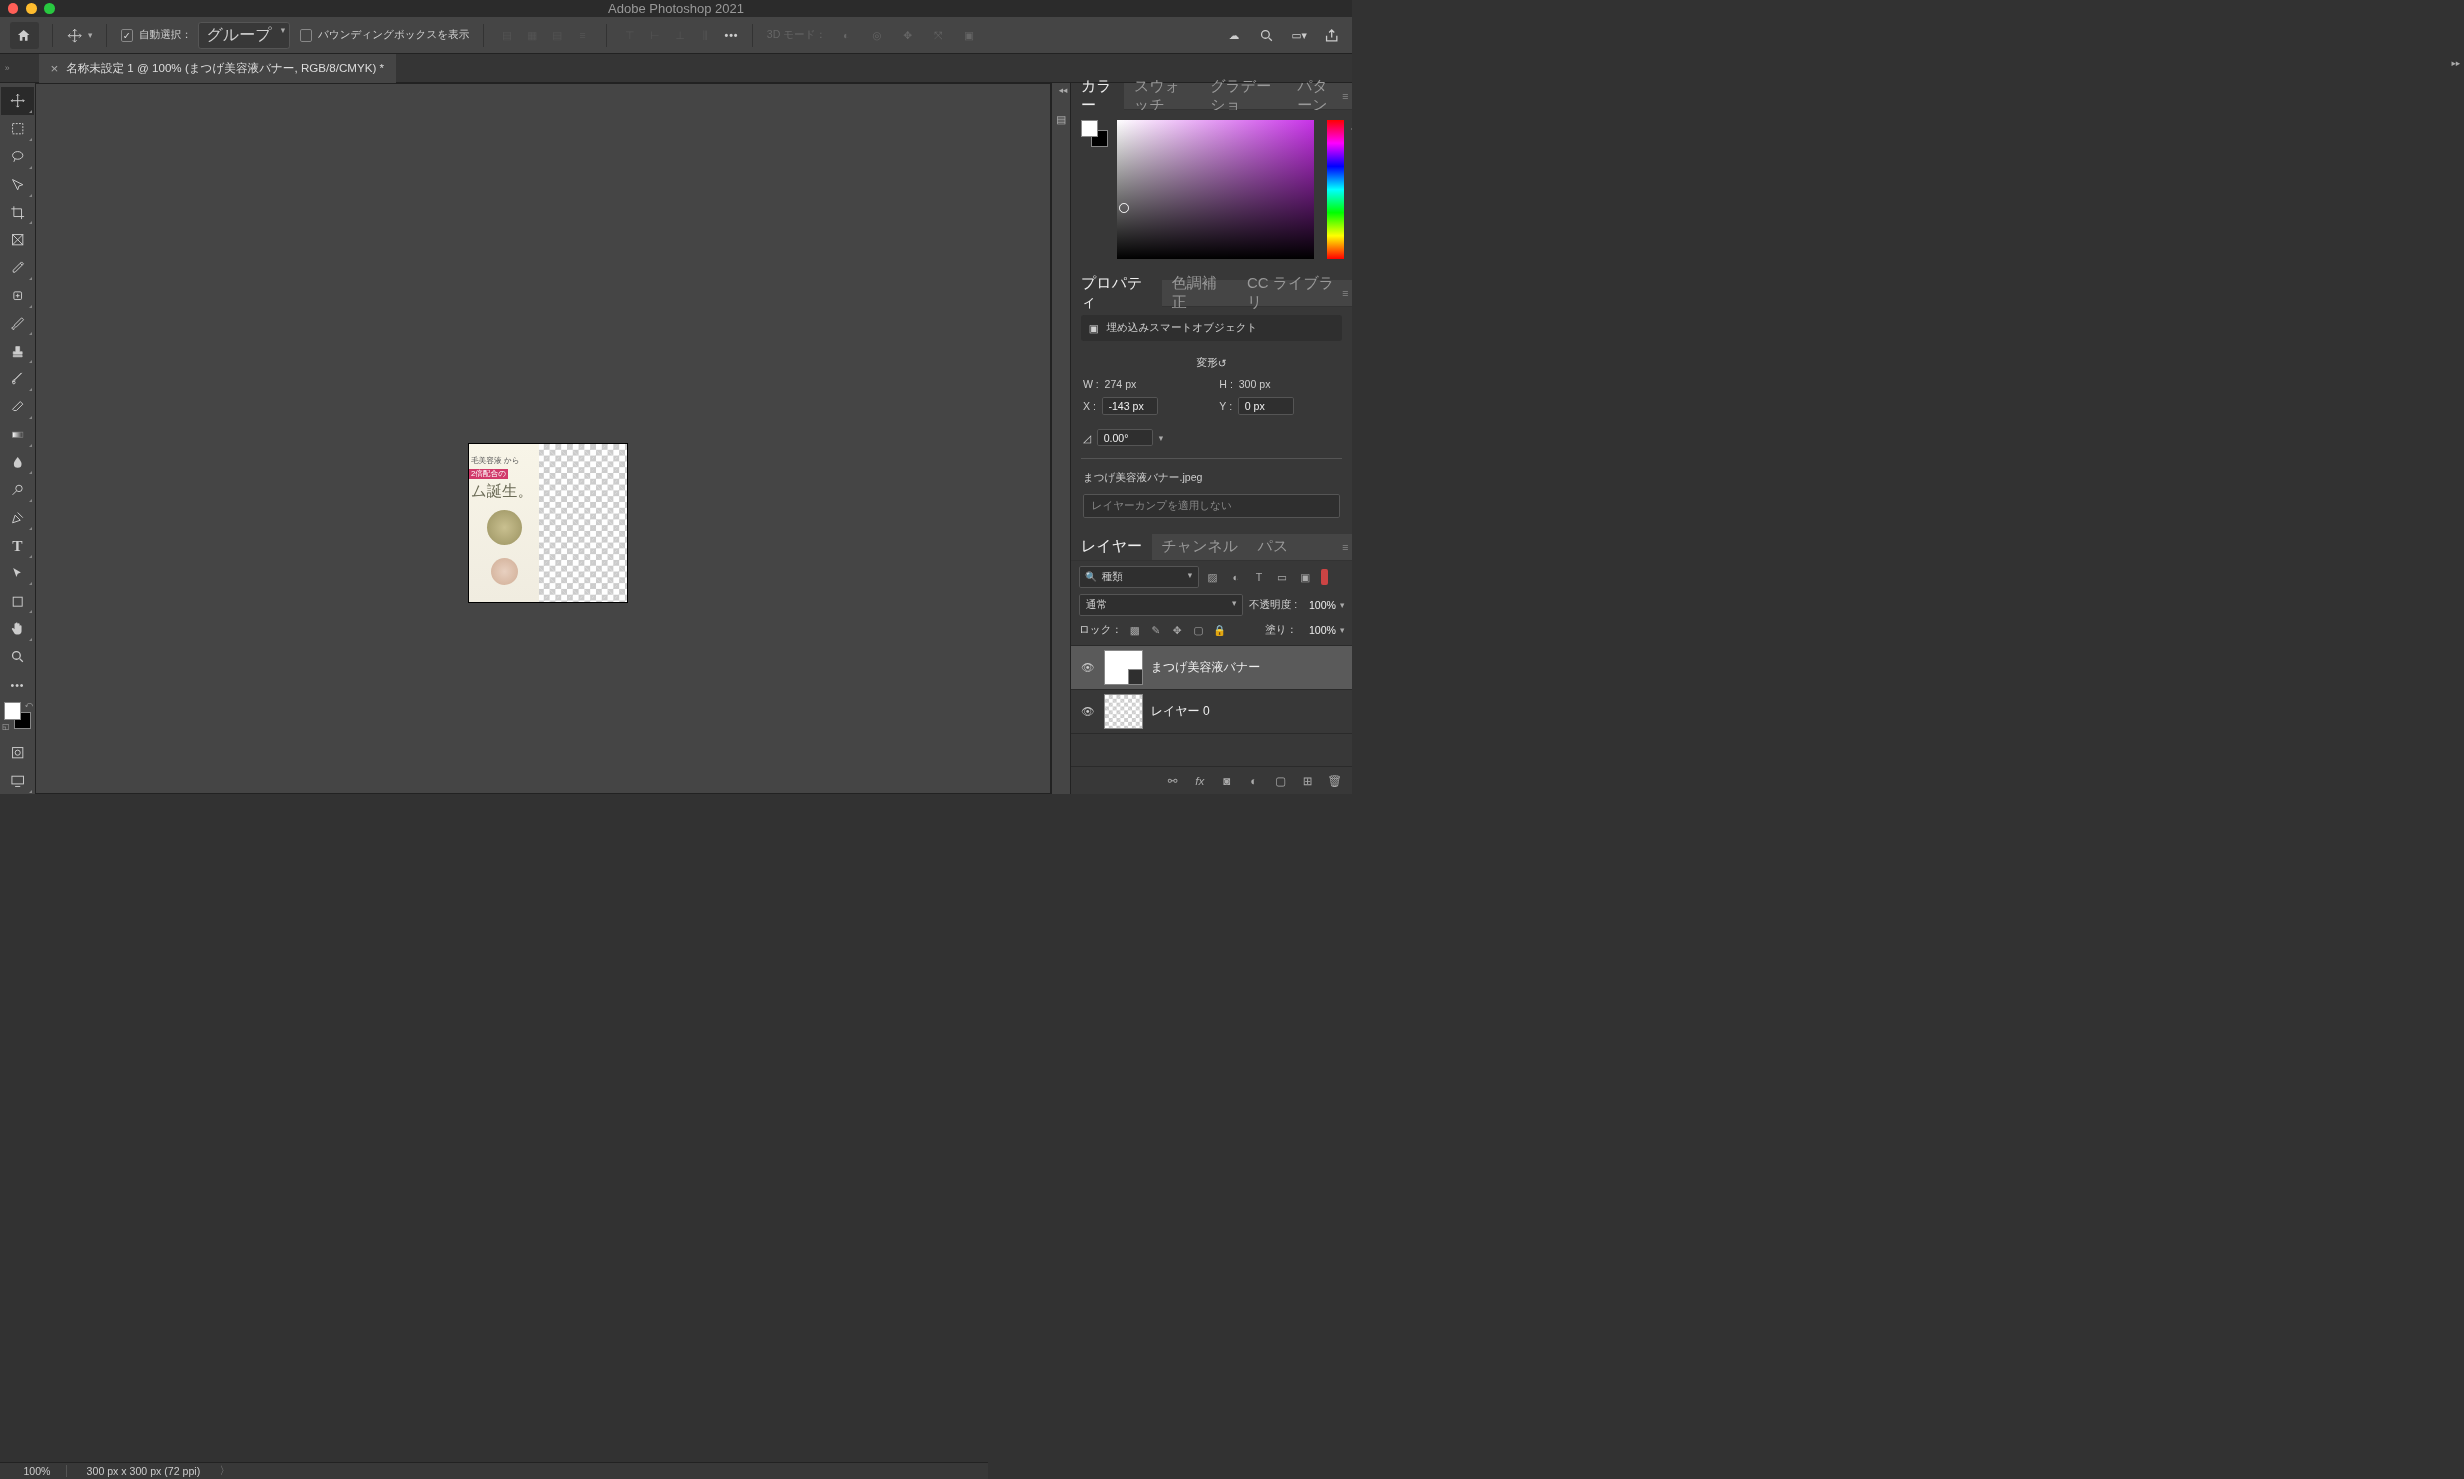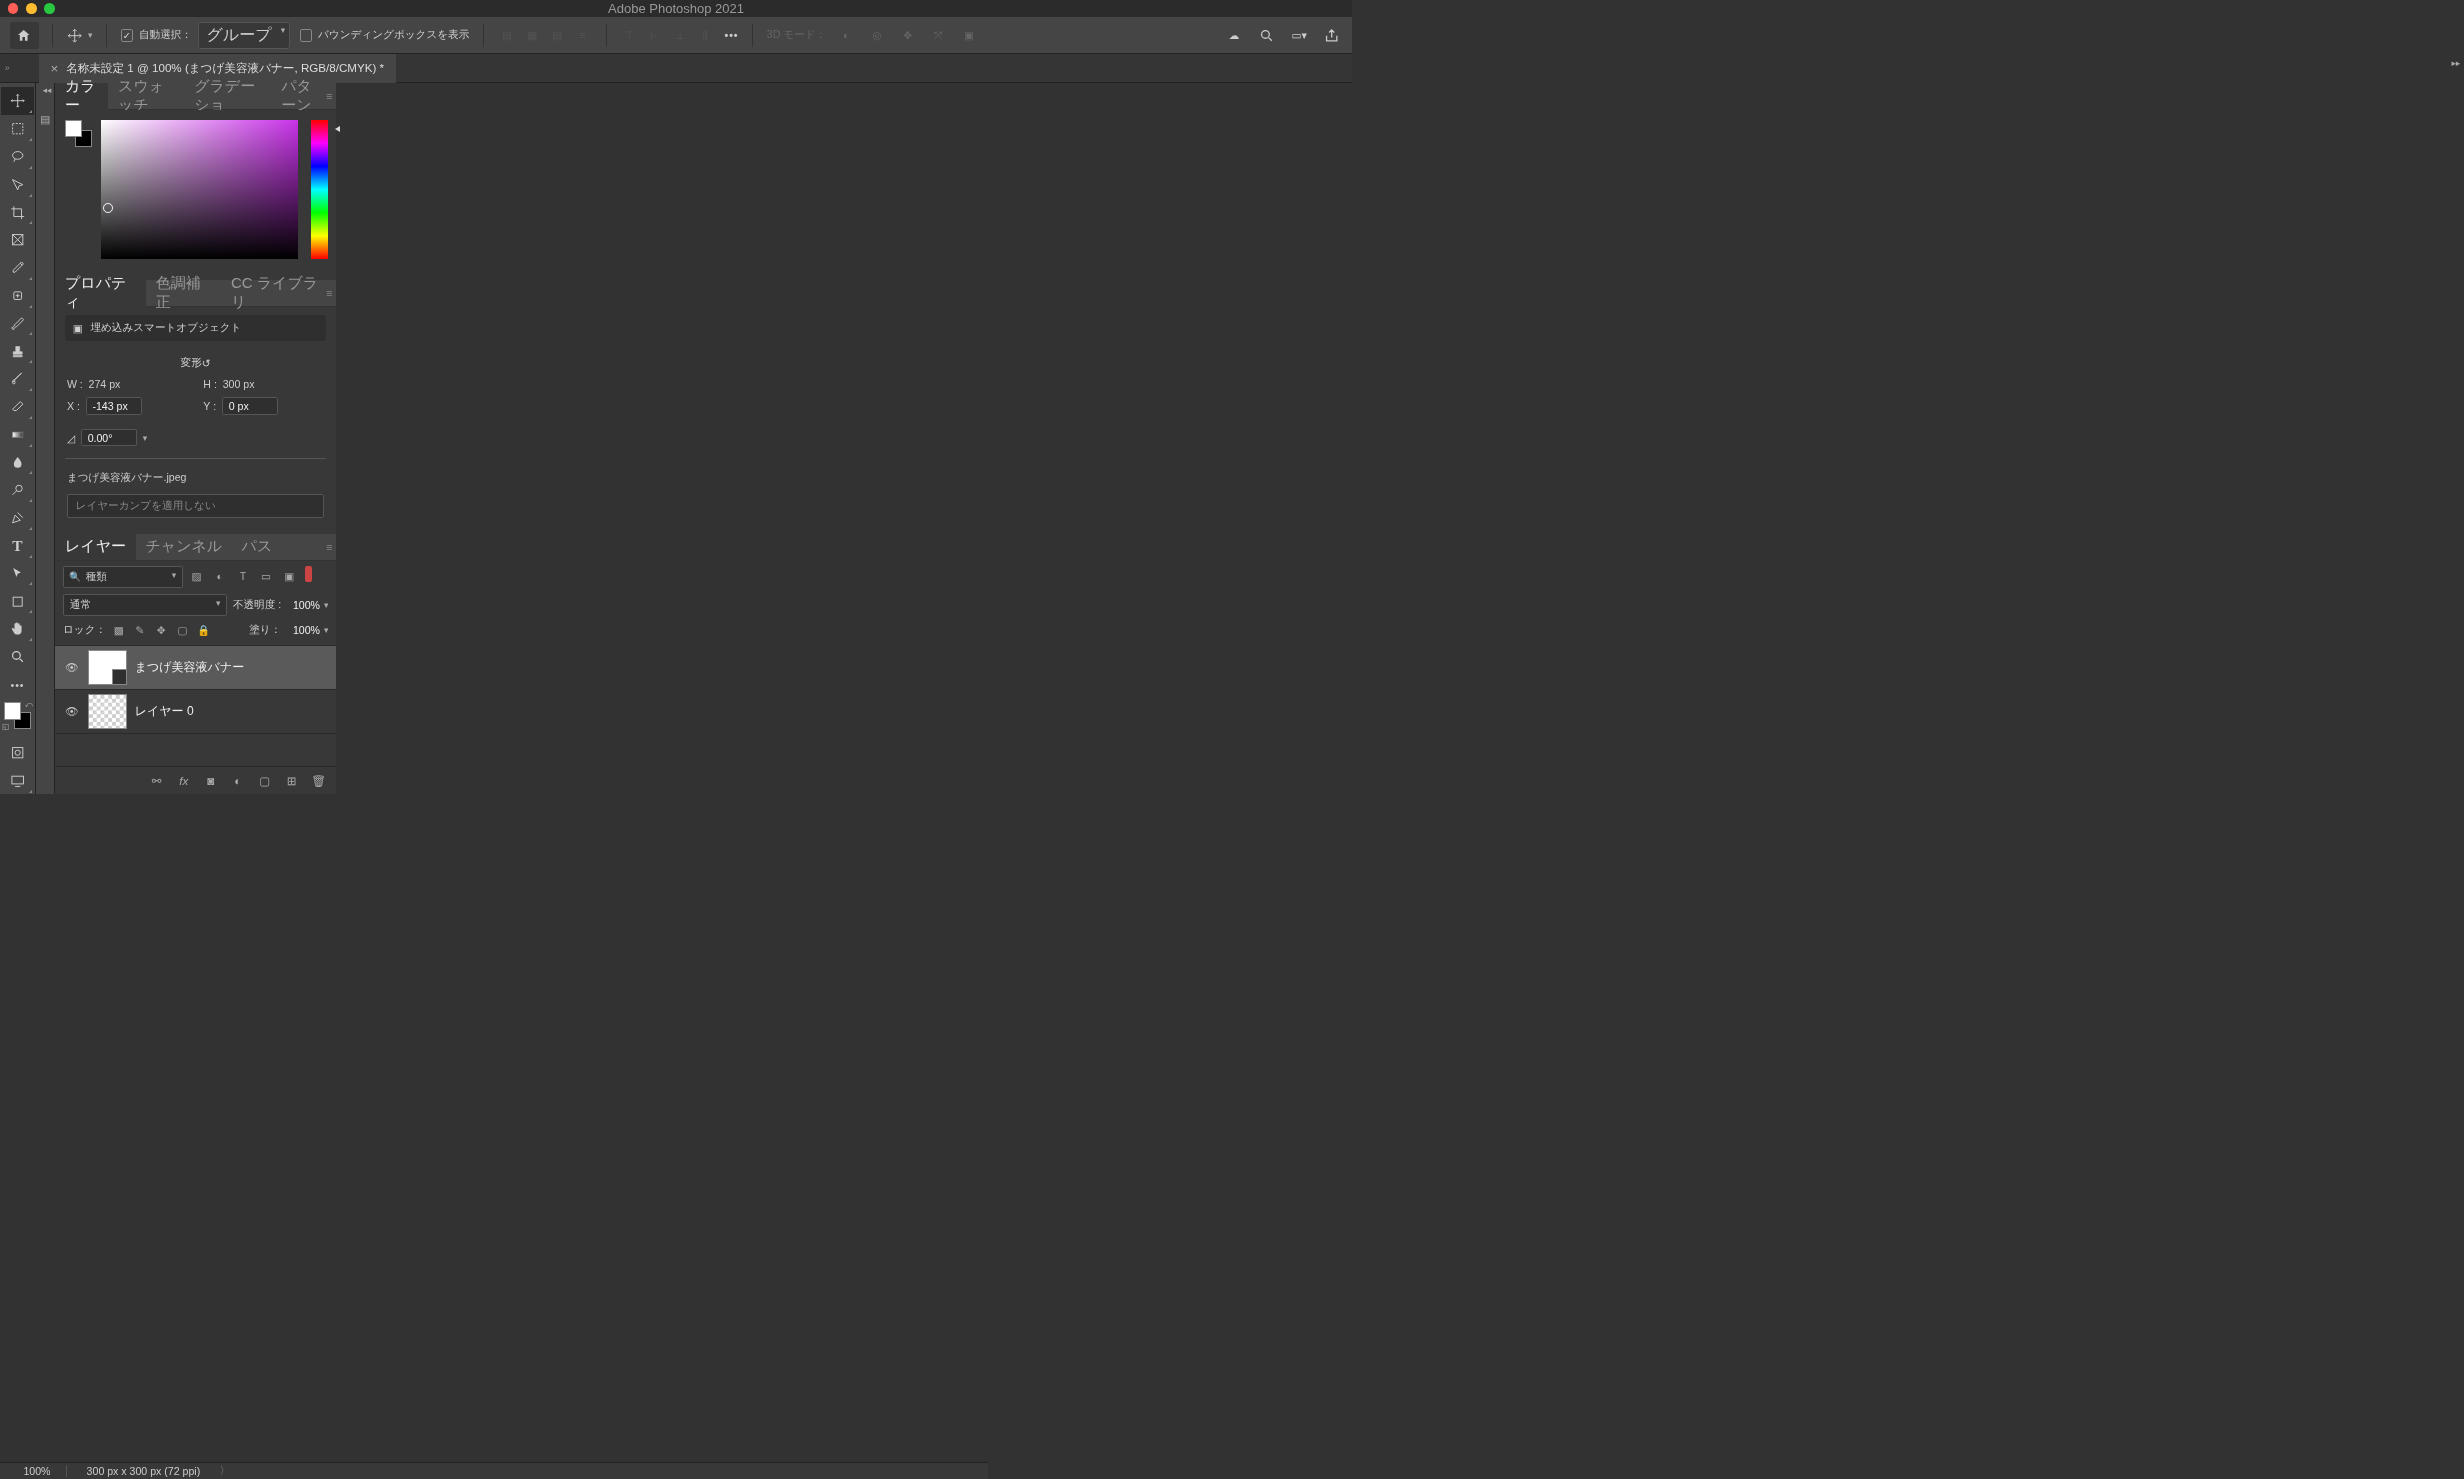--- a/index.html
+++ b/index.html
@@ -94,21 +94,21 @@
 .prop-input { background: #2f2f2f; border: 1px solid #555; border-radius: 1.9px; padding: 1.9px 5.8px; color: #eee; width: 56px; font-size: 10.6px; }
 .prop-static { color: #ccc; }
 .angle-row { display: flex; align-items: center; gap: 5.8px; padding: 5.8px 1.9px; }
 .reset-icon { color: #ccc; }
 .divider { height: 1px; background: #555; margin: 5.8px 0; }
 .filename-row { padding: 5.8px 1.9px; color: #ccc; font-size: 10.6px; }
 .layercomp-dd { background: #2f2f2f; border: 1px solid #555; border-radius: 1.9px; padding: 3.9px 7.7px; color: #888; margin: 3.9px 1.9px 7.7px; position: relative; }
 
 
 .layers-panel { padding: 5.8px 0 0; display: flex; flex-direction: column; }
-.layer-filter-row { display: flex; gap: 3.9px; padding: 0 7.7px 5.8px; }
+.layer-filter-row { display: flex; align-items: center; gap: 3.9px; padding: 0 7.7px 5.8px; }
 .layer-kind-dd { flex: 0 0 120px; background: #2f2f2f; border: 1px solid #555; border-radius: 1.9px; padding: 2.9px 5.8px; position: relative; font-size: 10.6px; }
 .layer-kind-dd::before { content: "🔍"; font-size: 9.7px; margin-right: 3.9px; color: #888; }
 .layer-kind-dd::after { content: "▾"; position: absolute; right: 5.8px; font-size: 8.7px; color: #aaa; }
 .filter-icon { width: 19.3px; height: 19.3px; display: flex; align-items: center; justify-content: center; color: #aaa; }
 .filter-toggle { width: 7.7px; height: 15.4px; background: #c44; border-radius: 1.9px; margin-left: 1.9px; }
 .blend-row { display: flex; align-items: center; gap: 5.8px; padding: 0 7.7px 5.8px; }
 .blend-dd { flex: 1; background: #2f2f2f; border: 1px solid #555; border-radius: 1.9px; padding: 2.9px 5.8px; position: relative; font-size: 10.6px; }
 .blend-dd::after { content: "▾"; position: absolute; right: 5.8px; font-size: 8.7px; color: #aaa; }
 .opacity-group { display: flex; align-items: center; gap: 3.9px; font-size: 10.6px; }
 .pct-input { background: transparent; border: none; color: #eee; width: 35px; text-align: right; font-size: 10.6px; }
@@ -369,20 +369,33 @@
       </div>
     <div class="tool-btn">
         <svg viewBox="0 0 24 24" stroke="#ccc" fill="none" stroke-width="1.5">
           <rect x="3" y="5" width="18" height="12"></rect>
           <path d="M8 21h8"></path>
         </svg>
         <span class="corner"></span>
       </div>
   </div>
 
+  <div class="canvas-area">
+    <div class="canvas-bg"></div>
+    <div class="document">
+      <div class="checker"></div>
+      <div class="doc-img">
+        <div class="t1">毛美容液 から</div>
+        <div class="t2">2倍配合の</div>
+        <div class="t3">ム誕生。</div>
+        <div class="badge"></div>
+        <div class="eye"></div>
+      </div>
+    </div>
+  </div>
 
   <div class="right-area">
     <div class="collapse-strip">
       <span class="arrows">◂◂</span>
       <div class="icon-btn">▤</div>
     </div>
     <div class="panels">
       <span style="position:absolute;right:3.9px;top:58px;font-size:8.7px;color:#aaa">▸▸</span>
 
       <div class="panel-tabs">

